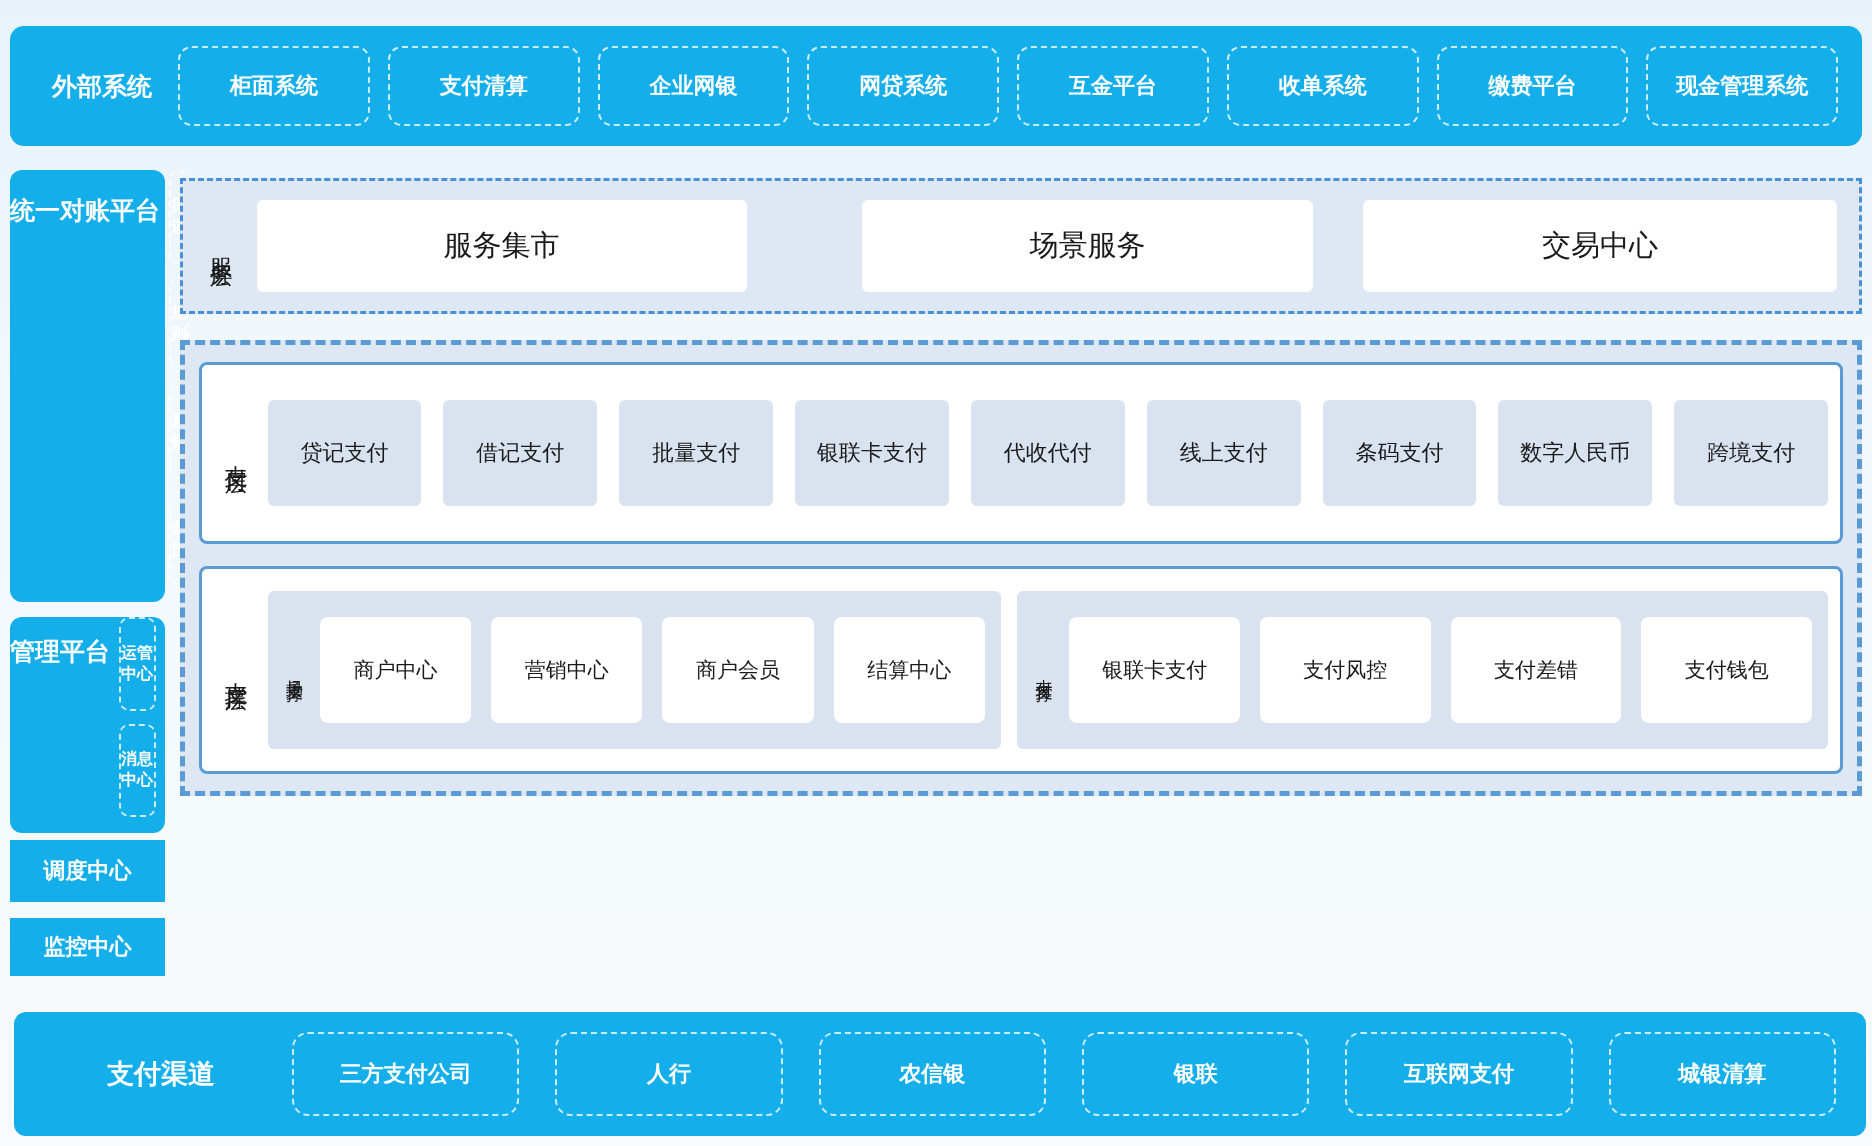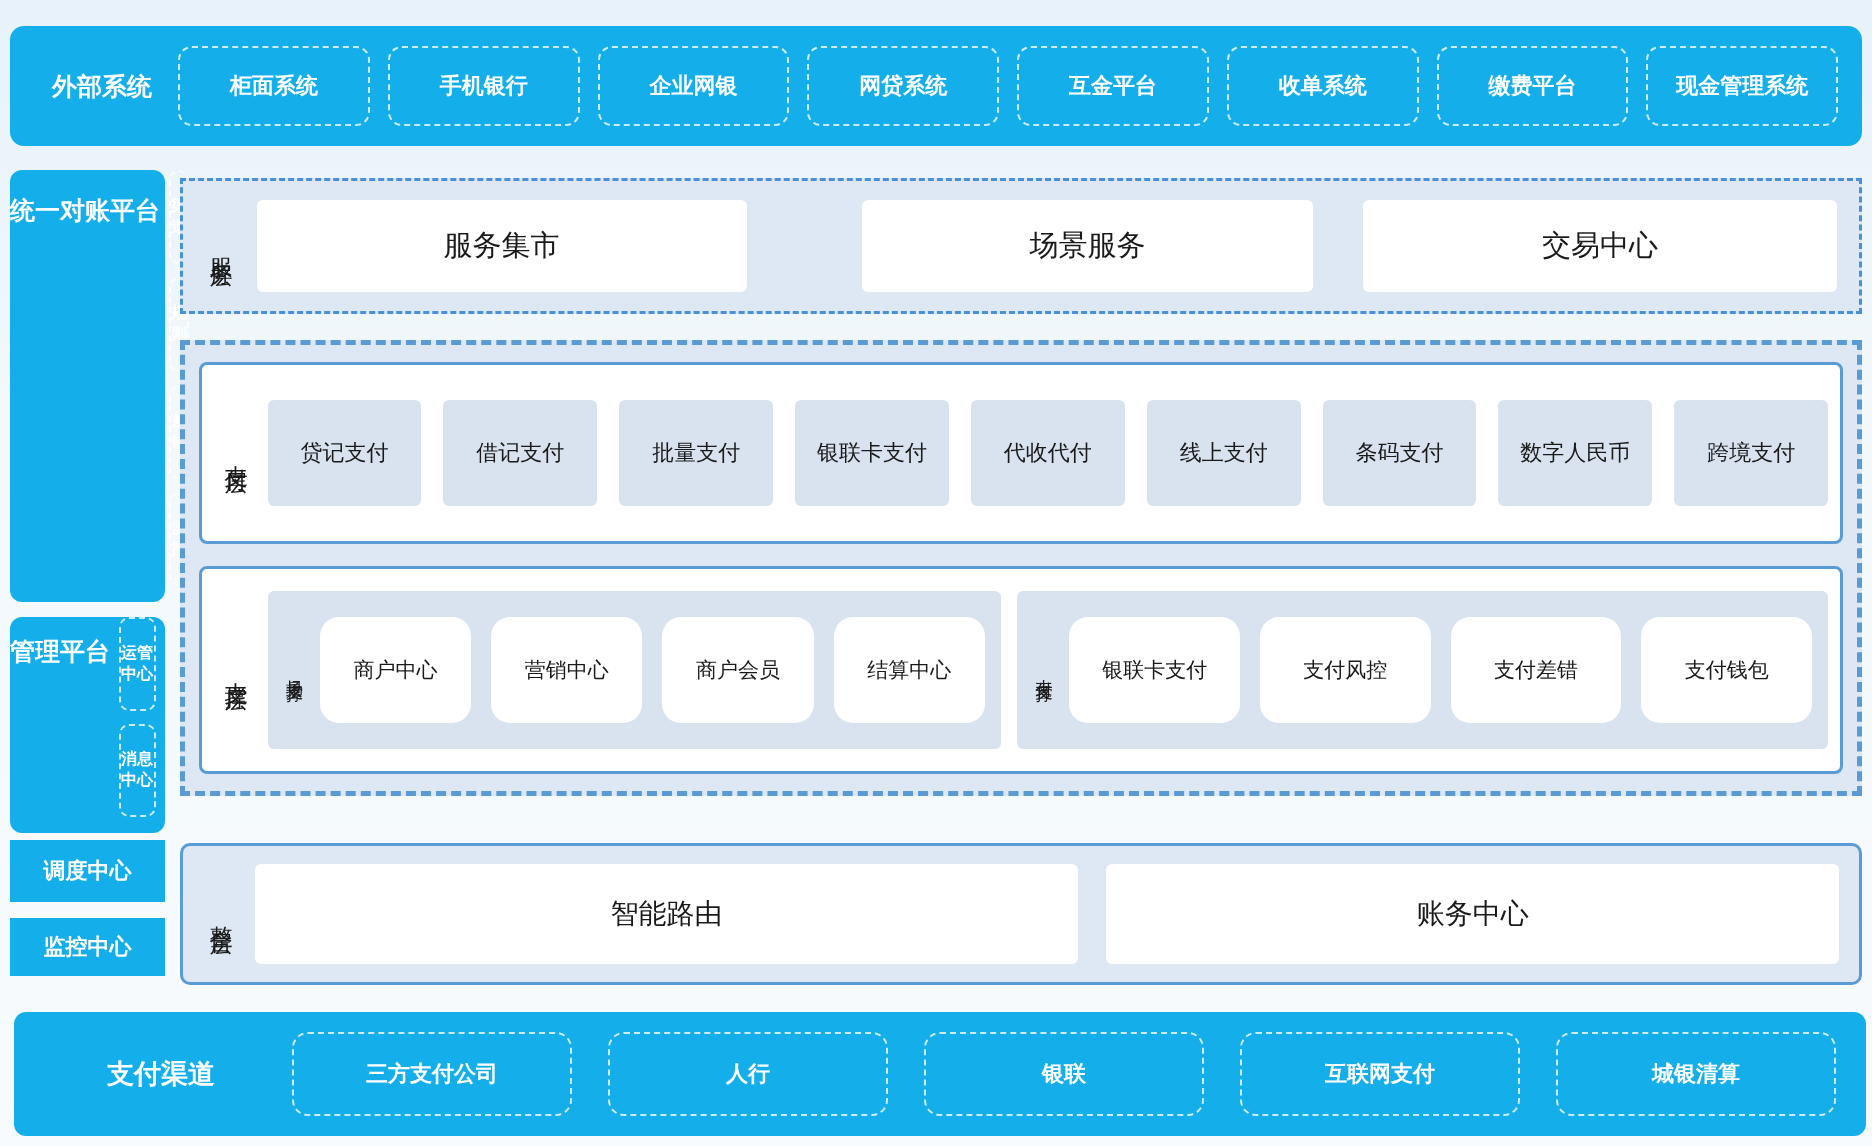--- a/index.html
+++ b/index.html
@@ -94,21 +94,21 @@
   }
   .support-groups{flex:1;display:flex;gap:16px;height:158px;}
   .group{
     background:var(--item-bg);border-radius:6px;box-sizing:border-box;
     display:flex;align-items:center;gap:16px;padding:0 16px;
   }
   .g1{flex:0 0 47%;}
   .g2{flex:1;}
   .cards{flex:1;display:flex;gap:20px;height:106px;}
   .card{
-    flex:1;background:#fff;border-radius:19px;
+    flex:1;background:#fff;border-radius:8px;
     display:flex;align-items:center;justify-content:center;font-size:21px;color:var(--text-dark);
   }
 
   
   .integration-section{
     position:absolute;left:180px;top:843px;width:1682px;height:142px;box-sizing:border-box;
     background:var(--panel-bg);border:3px solid var(--panel-border);border-radius:10px;
     display:flex;align-items:center;padding:0 20px 0 24px;gap:20px;
   }
   .int-boxes{flex:1;display:flex;gap:28px;height:100px;}
@@ -117,21 +117,21 @@
 </style>
 </head>
 <body>
 
 <div id="canvas">
 
   <div class="banner top-banner">
     <div class="banner-title">外部系统</div>
     <div class="banner-items">
       <div class="dashed-pill">柜面系统</div>
-      <div class="dashed-pill">手机银行</div>
+      <div class="dashed-pill">支付清算</div>
       <div class="dashed-pill">企业网银</div>
       <div class="dashed-pill">网贷系统</div>
       <div class="dashed-pill">互金平台</div>
       <div class="dashed-pill">收单系统</div>
       <div class="dashed-pill">缴费平台</div>
       <div class="dashed-pill">现金管理系统</div>
     </div>
   </div>
 
   <div class="side-block" id="blk-recon">
@@ -200,32 +200,26 @@
             <div class="card">支付风控</div>
             <div class="card">支付差错</div>
             <div class="card">支付钱包</div>
           </div>
         </div>
       </div>
     </div>
 
   </div>
 
-  <div class="integration-section">
-    <div class="vlabel">整合层</div>
-    <div class="int-boxes">
-      <div class="white-box ib1">智能路由</div>
-      <div class="white-box ib2">账务中心</div>
-    </div>
-  </div>
 
   <div class="banner bottom-banner">
     <div class="banner-title">支付渠道</div>
     <div class="banner-items">
       <div class="dashed-pill">三方支付公司</div>
       <div class="dashed-pill">人行</div>
+      <div class="dashed-pill">农信银</div>
       <div class="dashed-pill">银联</div>
       <div class="dashed-pill">互联网支付</div>
       <div class="dashed-pill">城银清算</div>
     </div>
   </div>
 
 </div>
 
 </body></html>

